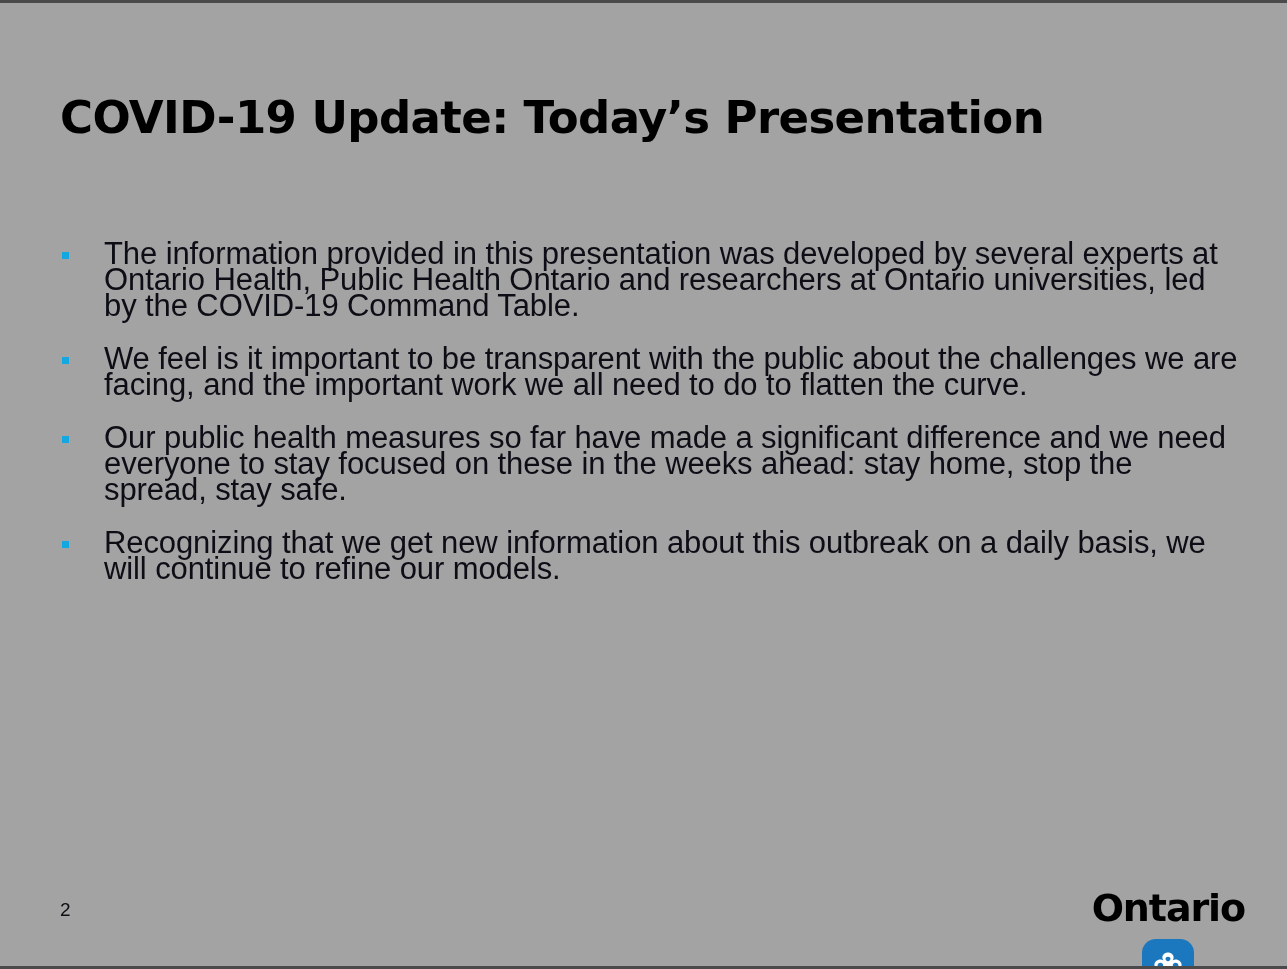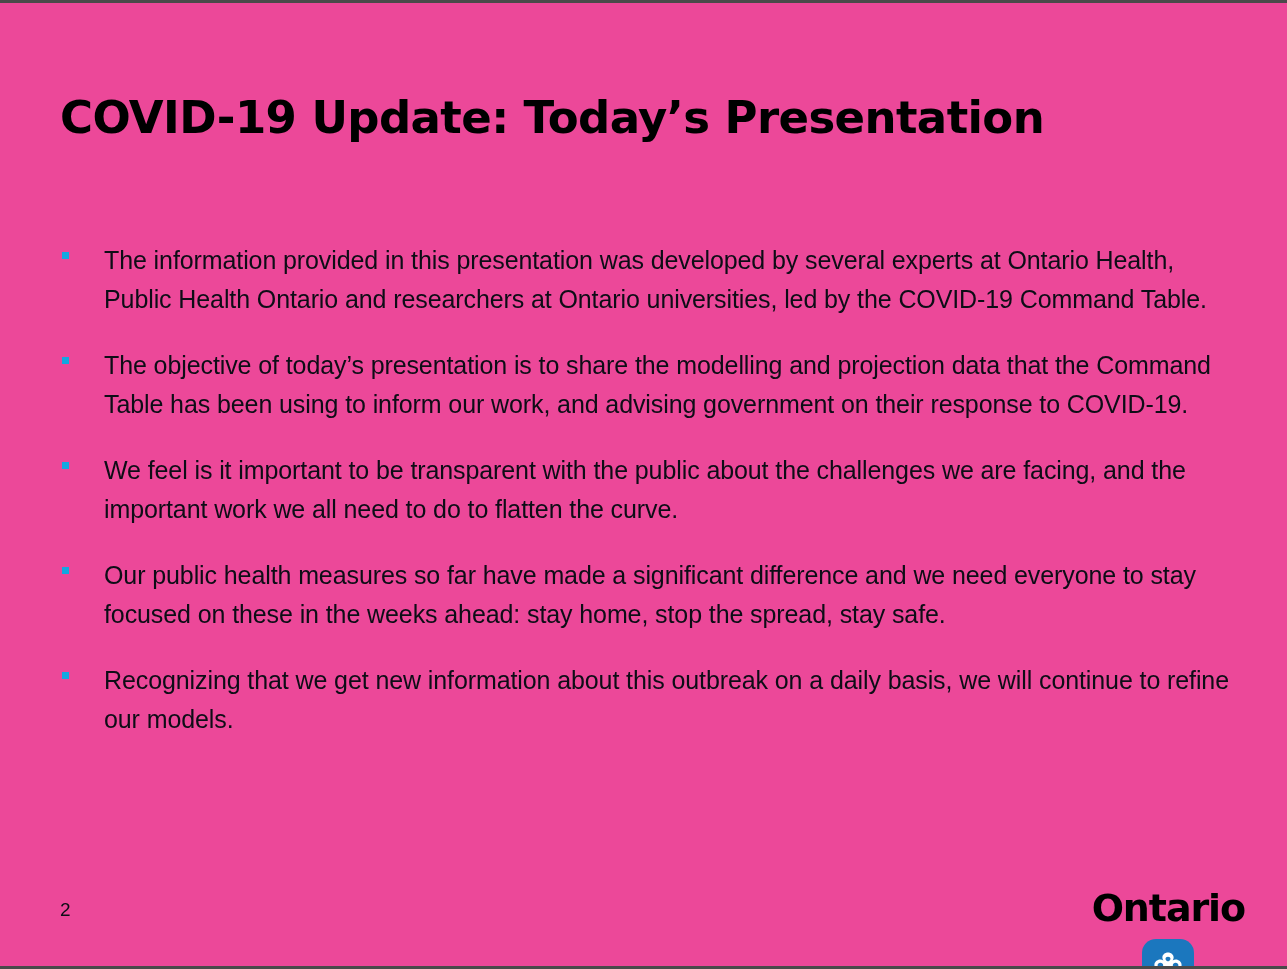--- a/index.html
+++ b/index.html
@@ -7,21 +7,21 @@
     padding: 0;
     background: #ffffff;
   }
   body {
     font-family: "Liberation Sans", sans-serif;
   }
   .slide {
     position: relative;
     width: 1287px;
     height: 969px;
-    background: #ec4899;
+    background: #a3a3a3;
     box-sizing: border-box;
     border-top: 3px solid #4a4a4a;
     border-bottom: 3px solid #4a4a4a;
     overflow: hidden;
   }
   .slide-title {
     position: absolute;
     left: 60px;
     top: 61px;
     width: 1150px;
@@ -40,22 +40,22 @@
     width: 1180px;
     margin: 0;
     padding: 0;
     list-style: none;
   }
   .bullet-item {
     position: relative;
     padding-left: 46px;
     margin-bottom: 27px;
     color: #0d0d16;
-    font-size: 25px;
-    line-height: 39px;
+    font-size: 31px;
+    line-height: 26px;
     letter-spacing: -0.1px;
   }
   .bullet-item:last-child {
     margin-bottom: 0;
   }
   .bullet-marker {
     position: absolute;
     left: 4px;
     top: 11px;
     width: 7px;
@@ -111,24 +111,20 @@
 
   <h1 class="slide-title">COVID-19 Update: Today’s Presentation</h1>
 
   <ul class="body-list">
 
     <li class="bullet-item">
       <span class="bullet-marker"></span>
       <span class="bullet-text">The information provided in this presentation was developed by several experts at Ontario Health, Public Health Ontario and researchers at Ontario universities, led by the COVID-19 Command Table.</span>
     </li>
 
-    <li class="bullet-item">
-      <span class="bullet-marker"></span>
-      <span class="bullet-text">The objective of today’s presentation is to share the modelling and projection data that the Command Table has been using to inform our work, and advising government on their response to COVID-19.</span>
-    </li>
 
     <li class="bullet-item">
       <span class="bullet-marker"></span>
       <span class="bullet-text">We feel is it important to be transparent with the public about the challenges we are facing, and the important work we all need to do to flatten the curve.</span>
     </li>
 
 
     <li class="bullet-item">
       <span class="bullet-marker"></span>
       <span class="bullet-text">Our public health measures so far have made a significant difference and we need everyone to stay focused on these in the weeks ahead:  stay home, stop the spread, stay safe.</span>

